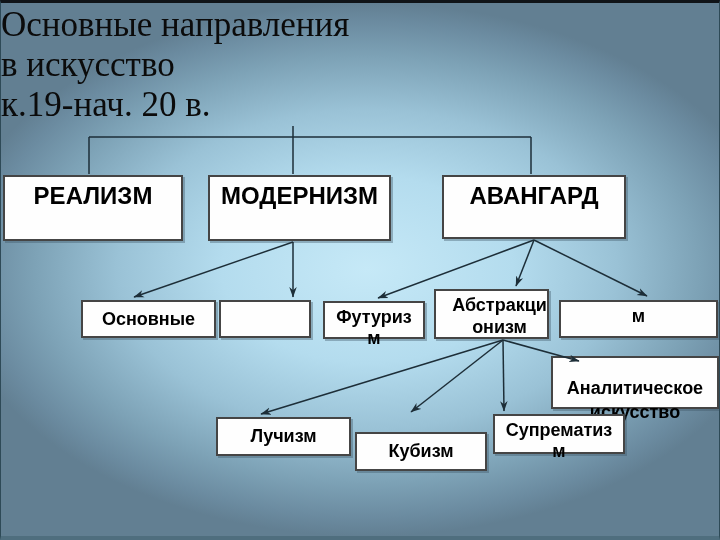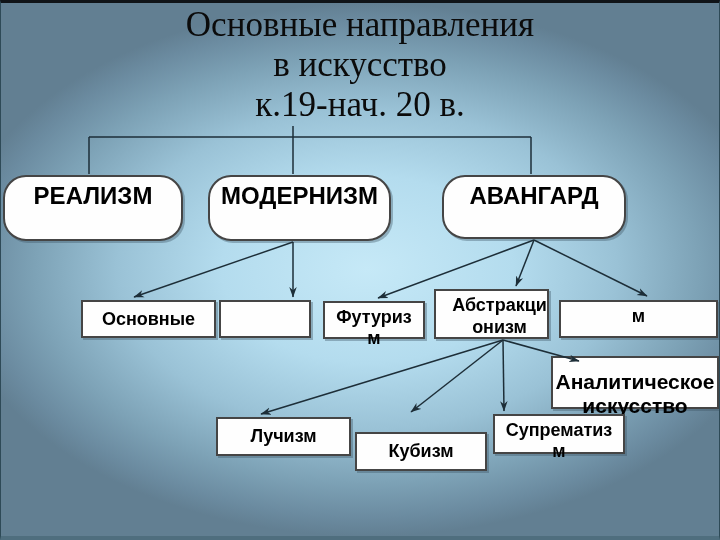--- a/index.html
+++ b/index.html
@@ -11,39 +11,39 @@
     background: radial-gradient(ellipse 58% 50% at 51% 50%,
       #c6e9f7 0%, #b4dcee 35%, #9ac2d6 60%, #7da2b6 80%, #6b8ba0 93%, #627f92 100%);
     border-top:3px solid #101418;
     border-left:1px solid #2e4a57;
     border-right:1px solid #2e4a57;
     border-bottom:4px solid #4f6e7e;
     font-family:"Liberation Sans",sans-serif;
   }
   .title{
     position:absolute;left:0;top:2px;width:100%;
-    text-align:center;z-index:1;
+    z-index:1;
     font-family:"Liberation Serif",serif;
     font-size:35px;line-height:40px;color:#0b0b0b;
   }
   .node{
     position:absolute;z-index:2;
     box-sizing:border-box;
     background:#fefefe;
     border:2px solid #454545;
     box-shadow:2px 2px 0 rgba(60,85,100,.38);
     color:#000;text-align:center;font-weight:bold;
     overflow:visible;
   }
   .node .ln{display:block;}
-  .big{font-size:24px;line-height:27px;padding-top:5px;border-radius:23px;}
+  .big{font-size:24px;line-height:27px;padding-top:5px;}
   .small{font-size:18px;line-height:22px;padding-top:6px;}
   .wrap2{font-size:18px;line-height:21px;padding-top:4px;}
   .mid2{font-size:18px;line-height:22px;padding-top:3px;padding-left:16px;}
-  .an2{font-size:21px;line-height:24px;padding-top:12px;}
+  .an2{font-size:18px;line-height:24px;padding-top:18px;}
   .lines-layer{position:absolute;left:0;top:0;z-index:5;pointer-events:none;}
 </style>
 </head>
 <body>
 
 <div class="slide">
 
   <div class="title">
     <div>Основные направления</div>
     <div>в искусство</div>

